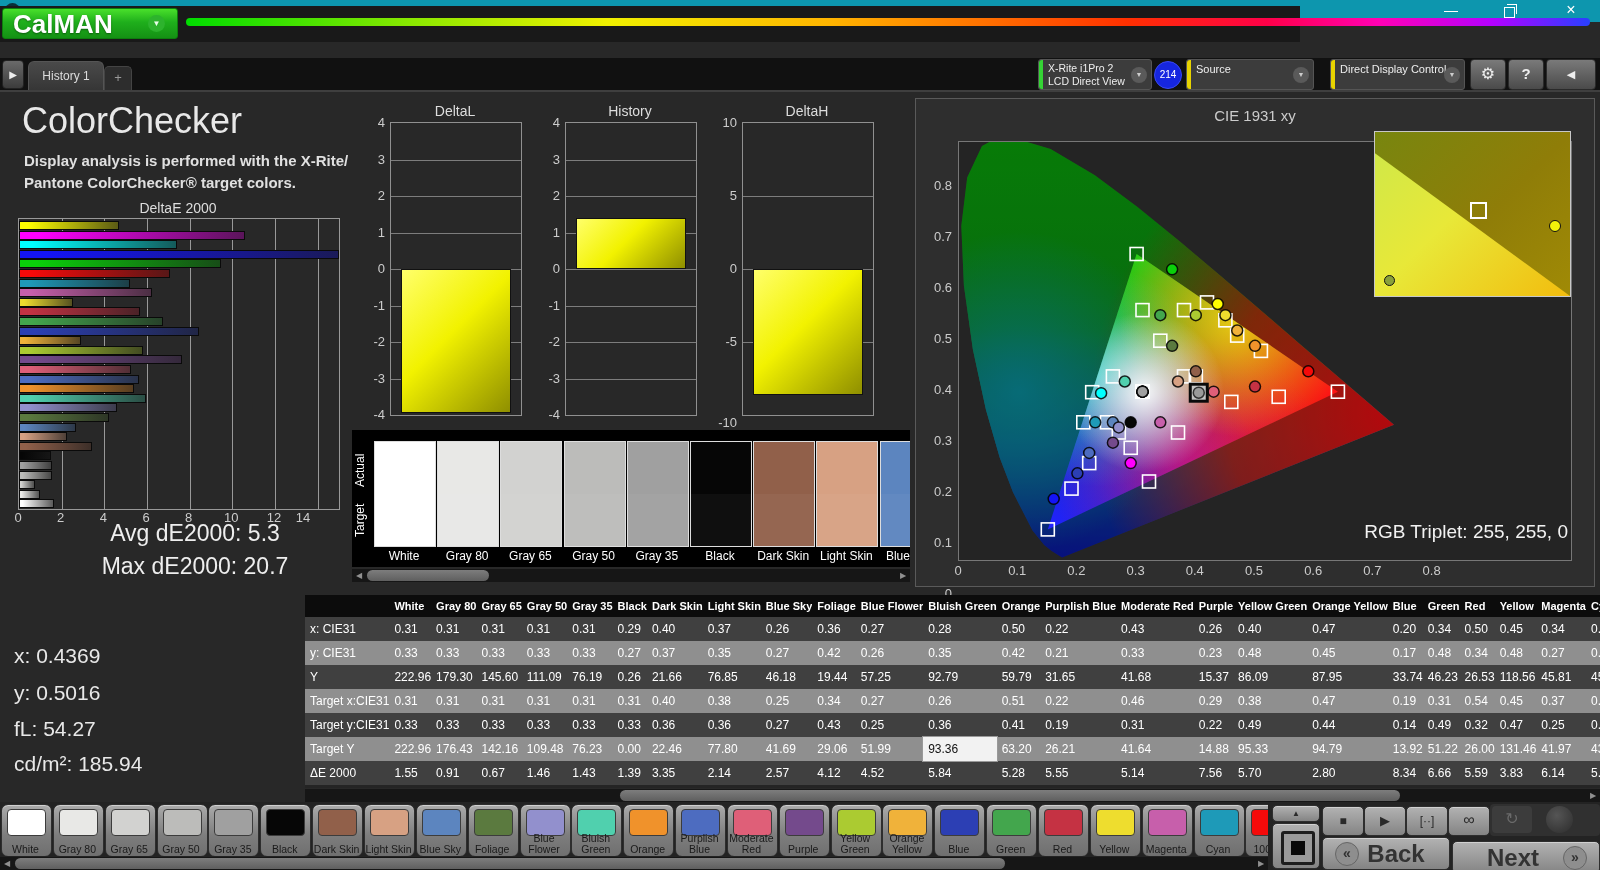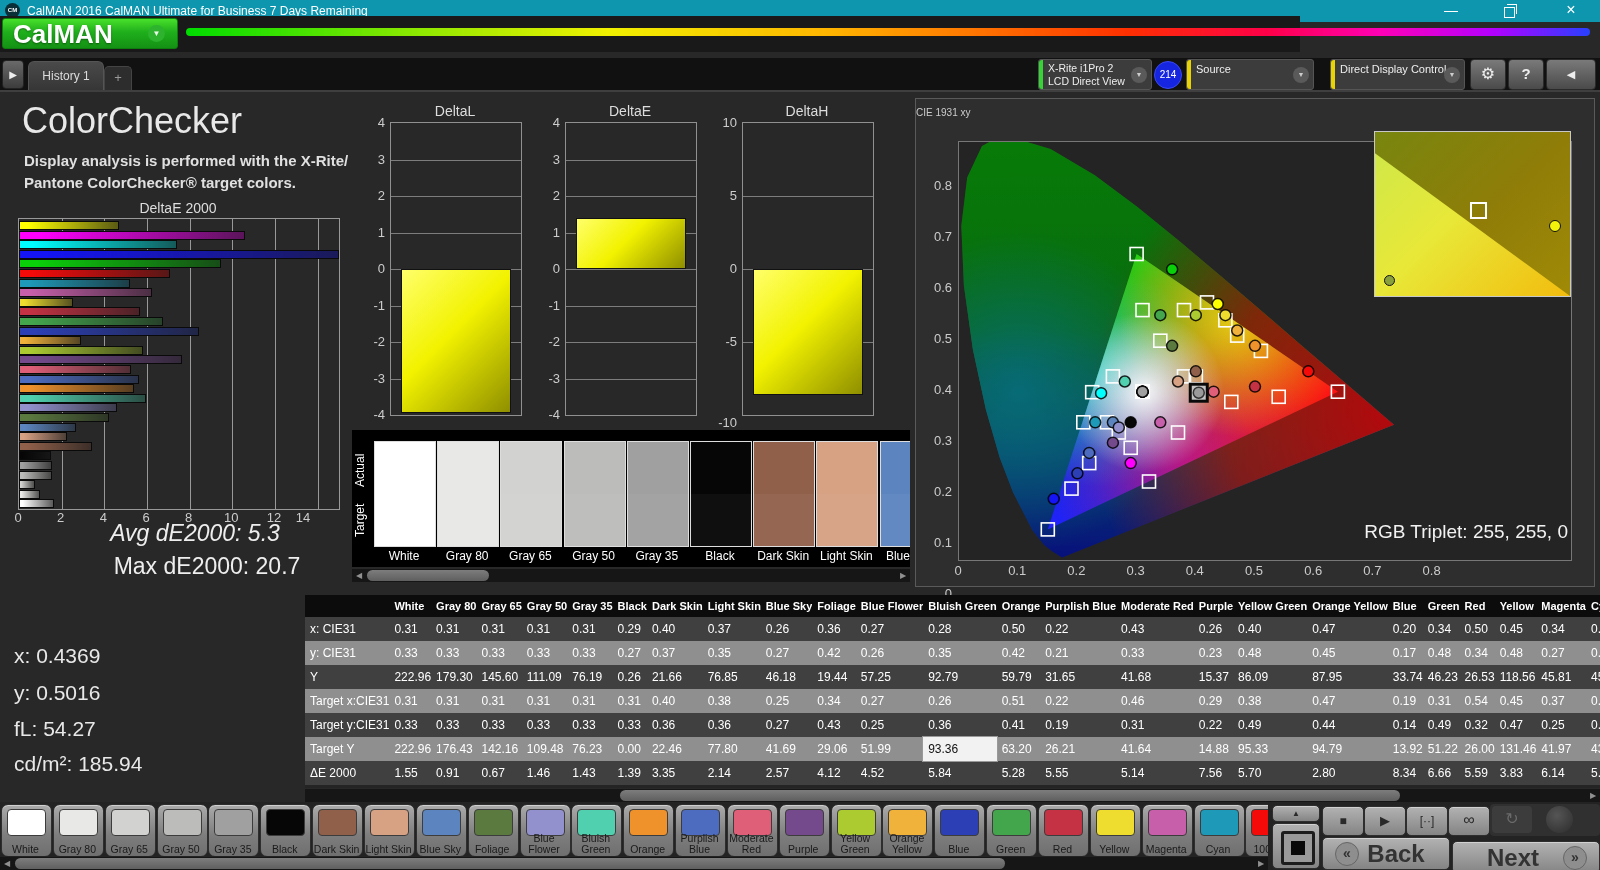--- a/index.html
+++ b/index.html
@@ -8,21 +8,21 @@
   .abs{position:absolute;}
   
   #titlebar{left:0;top:0;width:1600px;height:22px;background:#0d96ae;color:#fff;font-size:12px;}
   #appicon{left:5px;top:3px;width:15px;height:15px;border-radius:50%;background:#0b2f36;color:#fff;
            font-size:6px;font-weight:bold;text-align:center;line-height:15px;}
   #titletext{left:27px;top:4px;}
   .winbtn{top:0;width:46px;height:22px;text-align:center;line-height:20px;color:#fff;font-size:14px;}
   #win-restore span{display:inline-block;width:9px;height:9px;border:1px solid #fff;position:relative;top:3px;}
   #win-restore span:before{content:"";position:absolute;left:2px;top:-4px;width:9px;height:9px;border:1px solid #fff;border-bottom:none;border-left:none;}
   
-  #logorow{left:0;top:16px;width:1300px;height:36px;background:#191919;}
+  #logorow{left:0;top:6px;width:1300px;height:36px;background:#191919;}
   #calman-btn{left:2px;top:2px;width:176px;height:31px;border-radius:3px;
      background:linear-gradient(180deg,#49e02b,#1faf1c 45%,#149114);border:1px solid #0d7d0d;
      color:#fff;font-size:26px;font-weight:bold;line-height:30px;padding-left:10px;box-sizing:border-box;
      text-shadow:0 1px 2px rgba(0,0,0,.4);}
   #calman-arrow{left:148px;top:9px;width:17px;height:17px;border-radius:50%;background:#2db32d;
      color:#eaffea;font-size:8px;text-align:center;line-height:17px;}
   #rainbow{left:186px;top:12px;width:1404px;height:8px;border-radius:4px;
      background:linear-gradient(90deg,#00dc00 0%,#8ae800 16%,#f0f000 30%,#ffb400 46%,#ff7000 57%,
        #ff3000 67%,#ff0048 77%,#ff00b4 85%,#b400ff 93%,#2840ff 100%);}
   
@@ -41,43 +41,43 @@
   .toolbtn{top:1px;width:34px;height:29px;border-radius:4px;background:linear-gradient(180deg,#7a7a7a,#4a4a4a);
      border:1px solid #2a2a2a;color:#eee;text-align:center;}
   
   #cc-title{left:22px;top:100px;font-size:36px;color:#e8e8e8;}
   #cc-desc{left:24px;top:150px;width:330px;font-size:15px;font-weight:bold;color:#e0e0e0;line-height:22px;white-space:pre-line;}
   #de-title{left:18px;top:200px;width:320px;text-align:center;font-size:14px;color:#ddd;}
   #de-plot{left:18px;top:218px;width:320px;height:290px;border:1px solid #999;}
   .de-grid{position:absolute;top:0;width:1px;height:100%;background:#999;}
   .de-bar{position:absolute;left:0;height:7px;border:1px solid #0a0a0a;}
   .de-axis{top:510px;font-size:13px;color:#ccc;width:24px;text-align:center;}
-  #avg-line{left:0px;top:520px;width:390px;text-align:center;font-size:23px;color:#eee;font-style:italic;}
-  #max-line{left:0px;top:553px;width:390px;text-align:center;font-size:23px;color:#eee;padding-left:12px;}
+  #avg-line{left:0px;top:520px;width:390px;text-align:center;font-size:23px;color:#eee;}
+  #max-line{left:0px;top:553px;width:390px;text-align:center;font-size:23px;color:#eee;}
   #cur-title{left:14px;top:606px;font-size:26px;color:#e8e8e8;}
   .cur{left:14px;font-size:21px;color:#e8e8e8;}
   
   .mini-title{top:103px;width:130px;text-align:center;font-size:14px;color:#ddd;}
   .mini-plot{top:122px;width:130px;height:292px;border:1px solid #909090;}
   .mini-line{position:absolute;left:0;width:100%;height:1px;background:#7d7d7d;}
   .mini-lab{position:absolute;width:26px;text-align:right;font-size:13px;color:#ccc;}
   .mini-bar{position:absolute;left:10px;width:108px;background:linear-gradient(135deg,#ffff6a 0%,#f2f200 45%,#8f8f00 100%);
      border:1px solid #111;}
   
   #strip{left:352px;top:430px;width:558px;height:137px;background:#000;overflow:hidden;}
   .vlab{position:absolute;left:1px;width:16px;color:#fff;font-size:12px;writing-mode:vertical-rl;transform:rotate(180deg);text-align:center;}
   .swb{position:absolute;top:11px;width:60px;height:104px;border:1px solid #ddd;}
   .swb i{position:absolute;left:0;bottom:0;width:100%;height:50%;background:rgba(255,255,255,0.04);}
   .swl{position:absolute;top:119px;width:62px;text-align:center;color:#fff;font-size:12px;}
   .sbar{background:#161616;}
   .sthumb{position:absolute;background:linear-gradient(180deg,#7d7d7d,#5f5f5f);border-radius:6px;}
   .sarrow{position:absolute;color:#909090;font-size:8px;line-height:13px;width:14px;text-align:center;}
   
   #cie{left:915px;top:98px;width:678px;height:487px;background:#2e2e2e;border:1px solid #5a5a5a;}
-  #cie-title{left:0;top:8px;width:678px;text-align:left;font-size:10px;color:#ccc;}
+  #cie-title{left:0;top:8px;width:678px;text-align:center;font-size:15px;color:#ccc;}
   #cie-box{left:42px;top:42px;width:612px;height:418px;border:1px solid #777;background:#242424;overflow:hidden;}
   .cie-ylab{position:absolute;width:30px;text-align:right;font-size:13px;color:#ccc;}
   .cie-xlab{position:absolute;top:464px;width:34px;text-align:center;font-size:13px;color:#ccc;}
   #rgb-triplet{right:26px;top:422px;font-size:19px;color:#f2f2f2;position:absolute;}
   #inset{position:absolute;left:458px;top:32px;width:195px;height:164px;border:1px solid #c8c8c8;
      background:linear-gradient(135deg,#cde84a 0%,#e8e838 45%,#f2bc0e 100%);overflow:hidden;}
   #inset-dark{position:absolute;left:0;top:0;width:100%;height:100%;
      background:linear-gradient(135deg,#78860f,#8f7d08 55%,#a08a06 100%);
      clip-path:polygon(0 0,100% 0,100% 100%,0 13%);}
   .ins-sq{position:absolute;width:13px;height:13px;border:2px solid #fff;}
@@ -198,21 +198,21 @@
     </div>
   <div id="de-axis"></div>
   <div id="avg-line" class="abs">Avg dE2000: 5.3</div>
   <div id="max-line" class="abs">Max dE2000: 20.7</div>
   <div class="cur abs" style="top:644px;">x: 0.4369</div>
   <div class="cur abs" style="top:681px;">y: 0.5016</div>
   <div class="cur abs" style="top:717px;">fL: 54.27</div>
   <div class="cur abs" style="top:752px;">cd/m²: 185.94</div>
 
   <div class="mini-title abs" style="left:390px;">DeltaL</div>
-  <div class="mini-title abs" style="left:565px;">DeltaE</div>
+  <div class="mini-title abs" style="left:565px;">History</div>
   <div class="mini-title abs" style="left:742px;">DeltaH</div>
   <div id="mini0" class="mini-plot abs" style="left:390px;">
       <div class="mini-lab" style="left: -32px; top: -8px;">4</div>
       <div class="mini-line" style="top: 36.5px;"></div>
       <div class="mini-lab" style="left: -32px; top: 28.5px;">3</div>
       <div class="mini-line" style="top: 73px;"></div>
       <div class="mini-lab" style="left: -32px; top: 65px;">2</div>
       <div class="mini-line" style="top: 109.5px;"></div>
       <div class="mini-lab" style="left: -32px; top: 101.5px;">1</div>
       <div class="mini-line" style="top: 146px;"></div>

